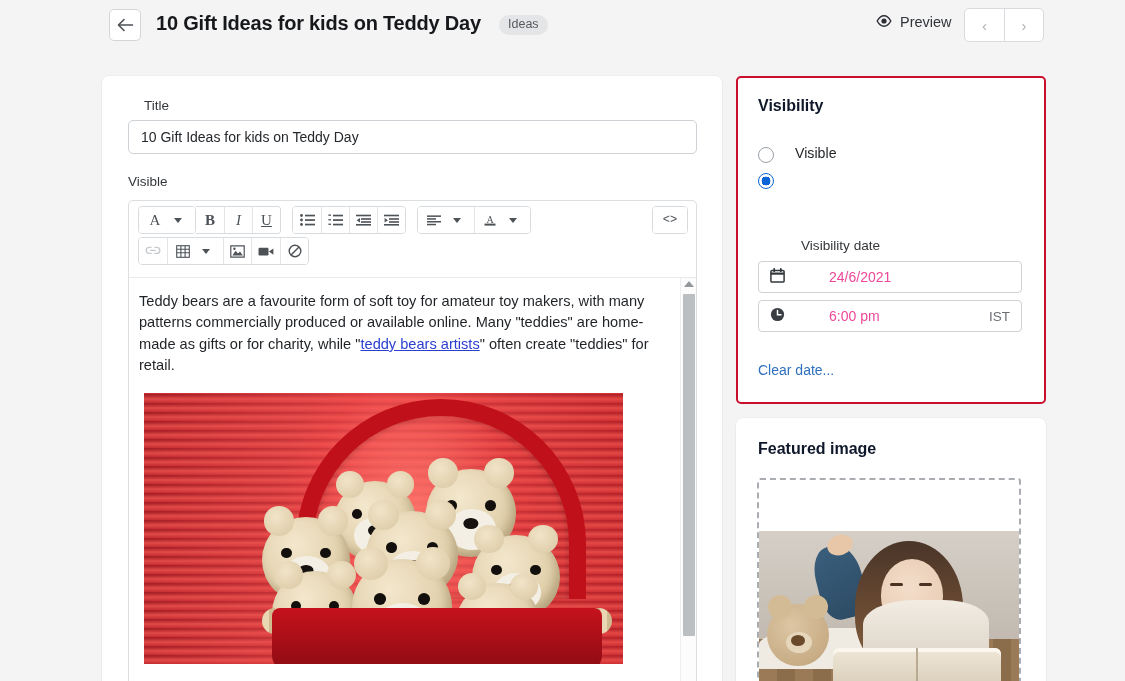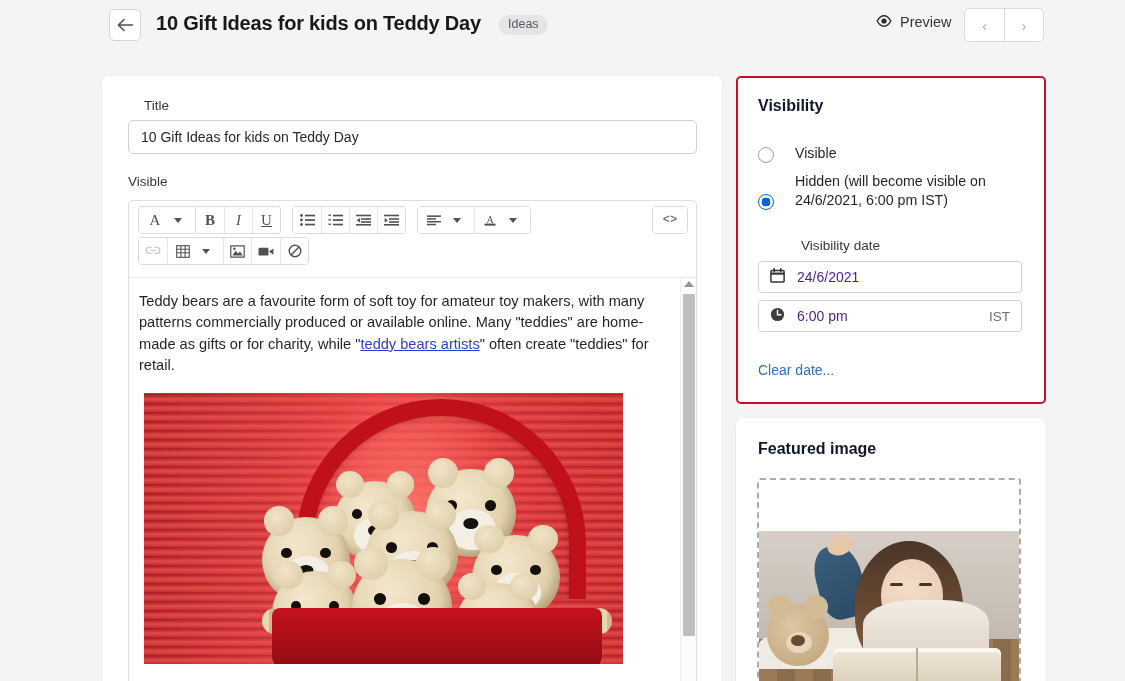--- a/index.html
+++ b/index.html
@@ -219,21 +219,21 @@
   .lbl-visdate { position: absolute; left: 801px; top: 238px; font-size: 13.6px; color: #34383c; }
 
   .ifield {
     position: absolute; left: 758px; width: 264px; height: 32px;
     border: 1px solid #ced2d6; border-radius: 4px; background: #fff;
     display: flex; align-items: center; padding: 0 11px; gap: 12px;
     cursor: text;
   }
   .ifield.date { top: 261px; }
   .ifield.time { top: 300px; }
-  .ifield .val { font-size: 14px; color: #4c1d95; }
+  .ifield .val { font-size: 14px; color: #ec4899; margin-left: 32px; }
   .ifield .suffix { margin-left: auto; font-size: 13.5px; color: #6b7075; }
   .clear-date {
     position: absolute; left: 758px; top: 362px;
     font-size: 14px; color: #2f6fbd; cursor: pointer;
   }
 
   .card-featured {
     position: absolute; left: 736px; top: 418px;
     width: 310px; height: 298px;
     background: #fff; border-radius: 7px;
@@ -546,21 +546,20 @@
 <div class="card-visibility"></div>
 <div class="card-h vis-h">Visibility</div>
 
 <div class="radio-row radio-visible">
   <span class="radio"></span>
   <span class="radio-label">Visible</span>
 </div>
 
 <div class="radio-row radio-hidden" style="width:240px;">
   <span class="radio checked"></span>
-  <span class="radio-label">Hidden (will become visible on 24/6/2021, 6:00 pm IST)</span>
 </div>
 
 <div class="lbl-visdate">Visibility date</div>
 
 <div class="ifield date">
   <span>
     <svg width="15" height="15" viewBox="0 0 15 15" fill="none" stroke="#33373b" stroke-width="1.5">
       <rect x="0.9" y="2.4" width="13.2" height="11.7" rx="1.2"></rect>
       <path d="M0.9 5.6H14.1" stroke-width="2.2"></path>
       <path d="M4.2 0.9V3.2M10.8 0.9V3.2" stroke-linecap="round" stroke-width="1.8"></path>

